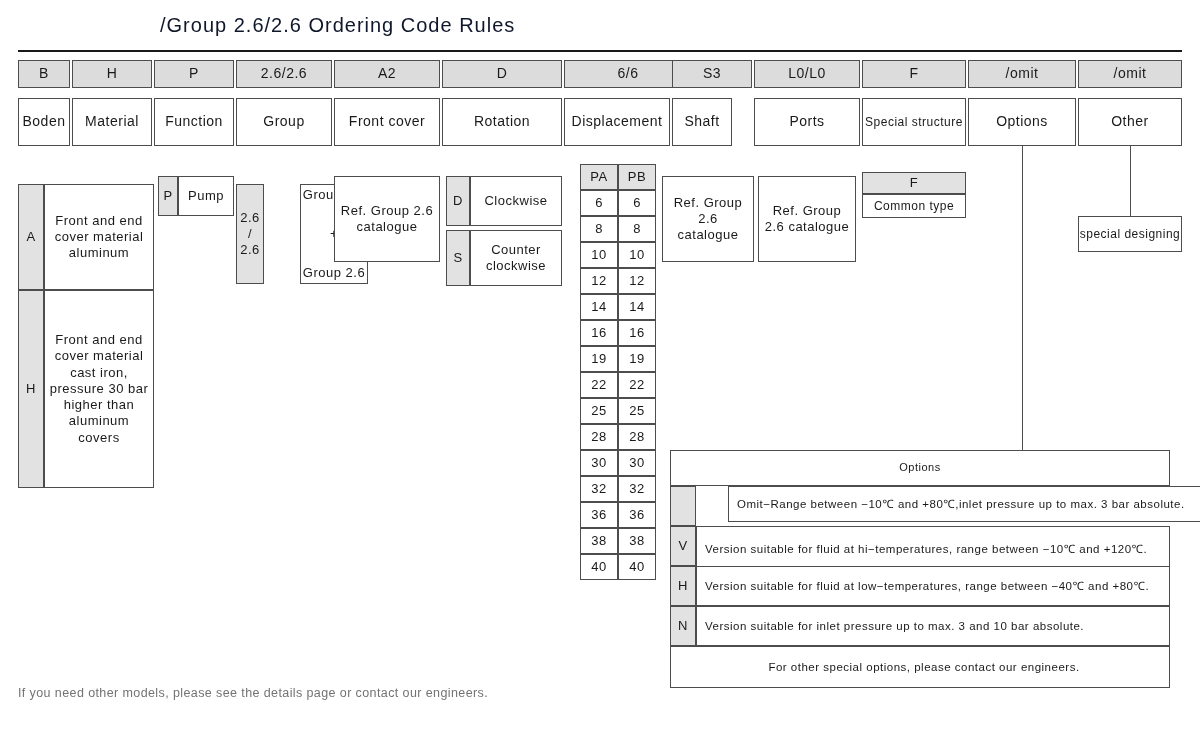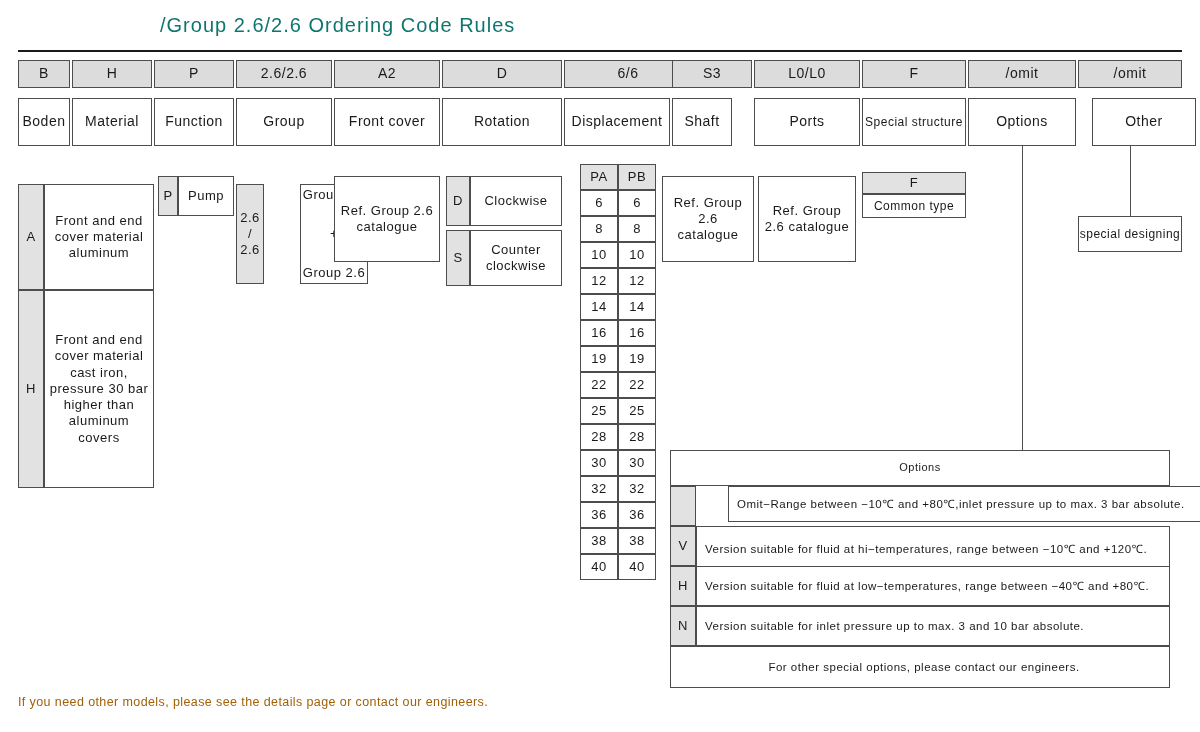--- a/index.html
+++ b/index.html
@@ -7,41 +7,41 @@
     width:1200px;height:732px;
     background:#ffffff;
     font-family:"Liberation Sans", sans-serif;
     color:#1a1a1a;
     position:relative;
     overflow:hidden;
     letter-spacing:.5px;
   }
   .title{
     position:absolute;left:160px;top:14px;
-    font-size:20px;color:#0f766e;letter-spacing:1px;
+    font-size:20px;color:#0f172a;letter-spacing:1px;
   }
   .titlerule{
     position:absolute;left:18px;top:50px;width:1164px;height:2px;background:#1a1a1a;
   }
   .box{
     position:absolute;box-sizing:border-box;
     border:1px solid #4d4d4d;
     display:flex;align-items:center;justify-content:center;
     text-align:center;
     font-size:13px;
     background:#ffffff;
     line-height:1.25;
   }
   .hdr{background:#dcdcdc;font-size:14px;}
   .grey{background:#e2e2e2;}
   .lbl{font-size:14px;}
   .small{font-size:12px;}
   .vline{position:absolute;width:1px;background:#4d4d4d;}
   .note{
-    position:absolute;font-size:12.5px;color:#a16207;letter-spacing:.4px;margin-top:9px;
+    position:absolute;font-size:12.5px;color:#737373;letter-spacing:.4px;
   }
   .opt-title{font-size:11px;}
   .opt-text{font-size:11.5px;justify-content:flex-start;padding-left:8px;text-align:left;}
   .pad{padding:2px 3px;}
 </style>
 </head>
 <body>
 
 <div class="title">/Group 2.6/2.6 Ordering Code Rules</div>
 <div class="titlerule"></div>
@@ -63,21 +63,21 @@
 <div class="box lbl" style="left:72px;top:98px;width:80px;height:48px;">Material</div>
 <div class="box lbl" style="left:154px;top:98px;width:80px;height:48px;">Function</div>
 <div class="box lbl" style="left:236px;top:98px;width:96px;height:48px;">Group</div>
 <div class="box lbl" style="left:334px;top:98px;width:106px;height:48px;">Front cover</div>
 <div class="box lbl" style="left:442px;top:98px;width:120px;height:48px;">Rotation</div>
 <div class="box lbl" style="left:564px;top:98px;width:106px;height:48px;">Displacement</div>
 <div class="box lbl" style="left:672px;top:98px;width:60px;height:48px;">Shaft</div>
 <div class="box lbl" style="left:754px;top:98px;width:106px;height:48px;">Ports</div>
 <div class="box lbl small" style="left:862px;top:98px;width:104px;height:48px;">Special structure</div>
 <div class="box lbl" style="left:968px;top:98px;width:108px;height:48px;">Options</div>
-<div class="box lbl" style="left:1078px;top:98px;width:104px;height:48px;margin-left:14px;">Other</div>
+<div class="box lbl" style="left:1078px;top:98px;width:104px;height:48px;">Other</div>
 
 <div class="box grey" style="left:18px;top:184px;width:26px;height:106px;">A</div>
 <div class="box pad" style="left:44px;top:184px;width:110px;height:106px;">Front and end cover material aluminum</div>
 <div class="box grey" style="left:18px;top:290px;width:26px;height:198px;">H</div>
 <div class="box pad" style="left:44px;top:290px;width:110px;height:198px;">Front and end cover material cast iron, pressure 30 bar higher than aluminum covers</div>
 
 <div class="box grey" style="left:158px;top:176px;width:20px;height:40px;">P</div>
 <div class="box" style="left:178px;top:176px;width:56px;height:40px;">Pump</div>
 
 <div class="box grey" style="left:236px;top:184px;width:28px;height:100px;flex-direction:column;">

